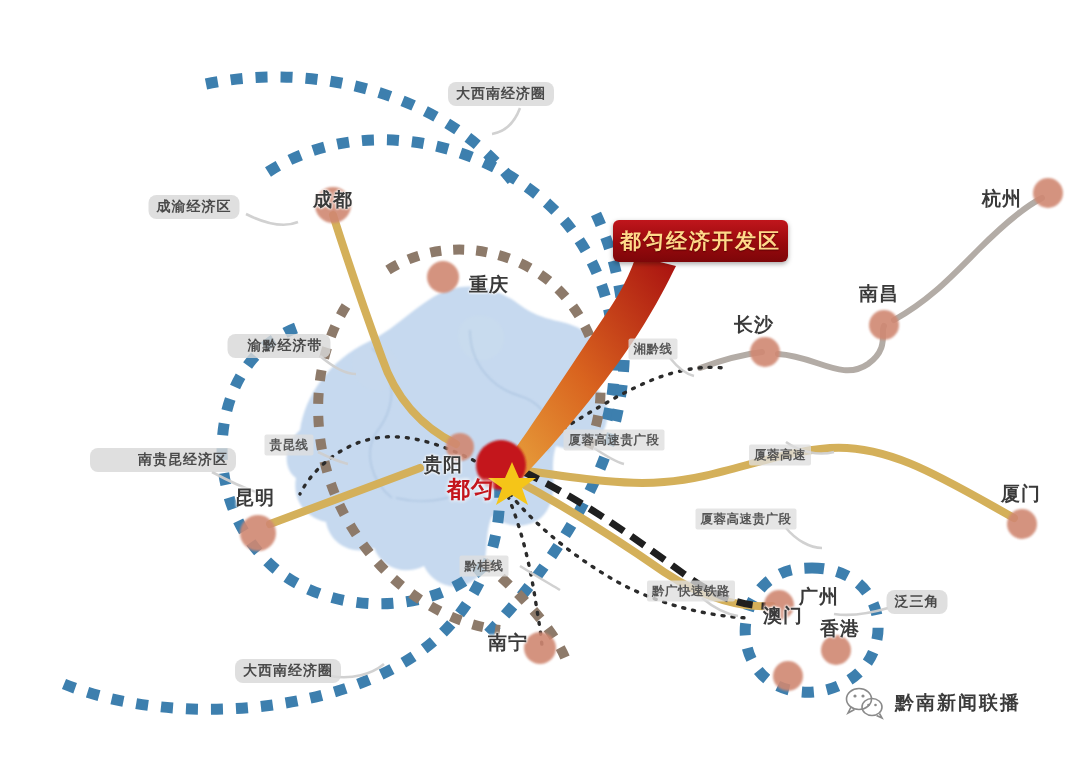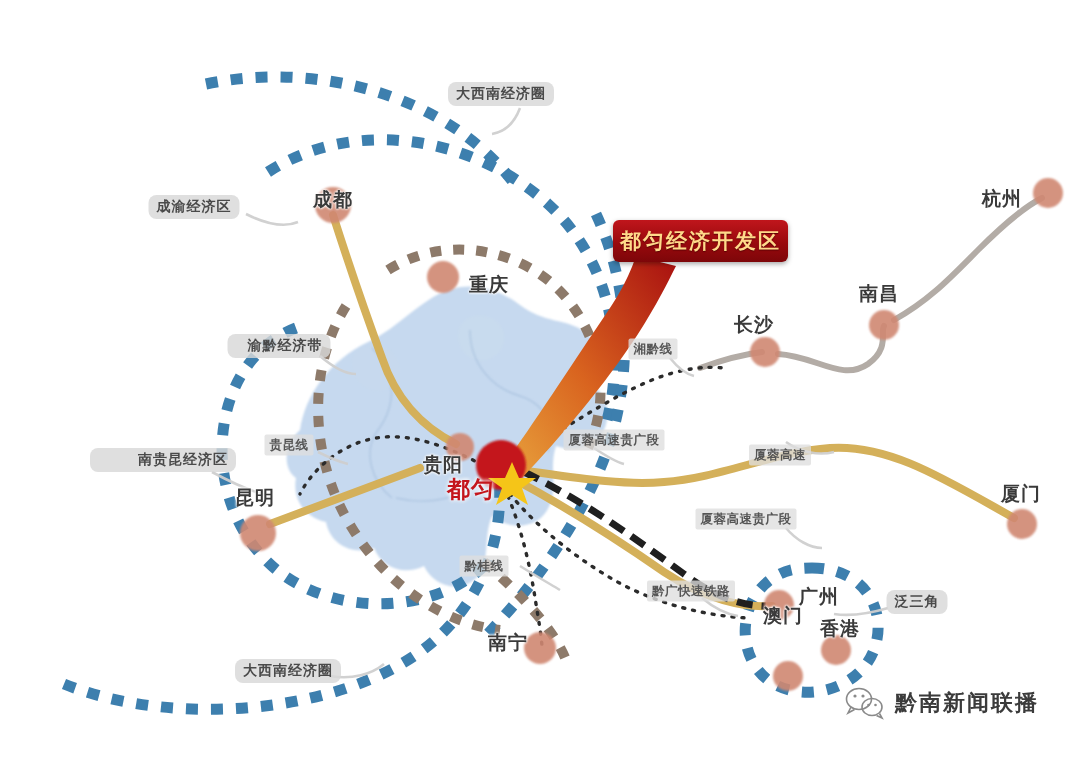--- a/index.html
+++ b/index.html
@@ -26,21 +26,21 @@
   
   #zone-banner{position:absolute;left:613px;top:220px;width:175px;height:42px;
     border-radius:6px;display:flex;align-items:center;justify-content:center;
     background:linear-gradient(180deg,#c0161c 0%,#99090d 55%,#7d0609 100%);
     box-shadow:0 2px 5px rgba(0,0,0,.35);}
   #zone-banner span{font-size:21px;font-weight:bold;letter-spacing:2px;
     color:#ffd98a;text-shadow:0 1px 1px #5c0305;}
 
   
   #watermark{position:absolute;left:845px;top:686px;display:flex;align-items:center;gap:10px;}
-  #watermark .wm-text{font-size:22px;font-weight:bold;color:#3b3b3b;letter-spacing:2px;}
+  #watermark .wm-text{font-size:19px;font-weight:bold;color:#3b3b3b;letter-spacing:2px;}
 </style>
 </head>
 <body>
 
 <div id="map">
 
   <svg class="layer" viewBox="0 0 1080 758">
     <defs>
       <linearGradient id="ribbonGrad" x1="0" y1="1" x2="1" y2="0">
         <stop offset="0%" stop-color="#e8a33d"></stop>

